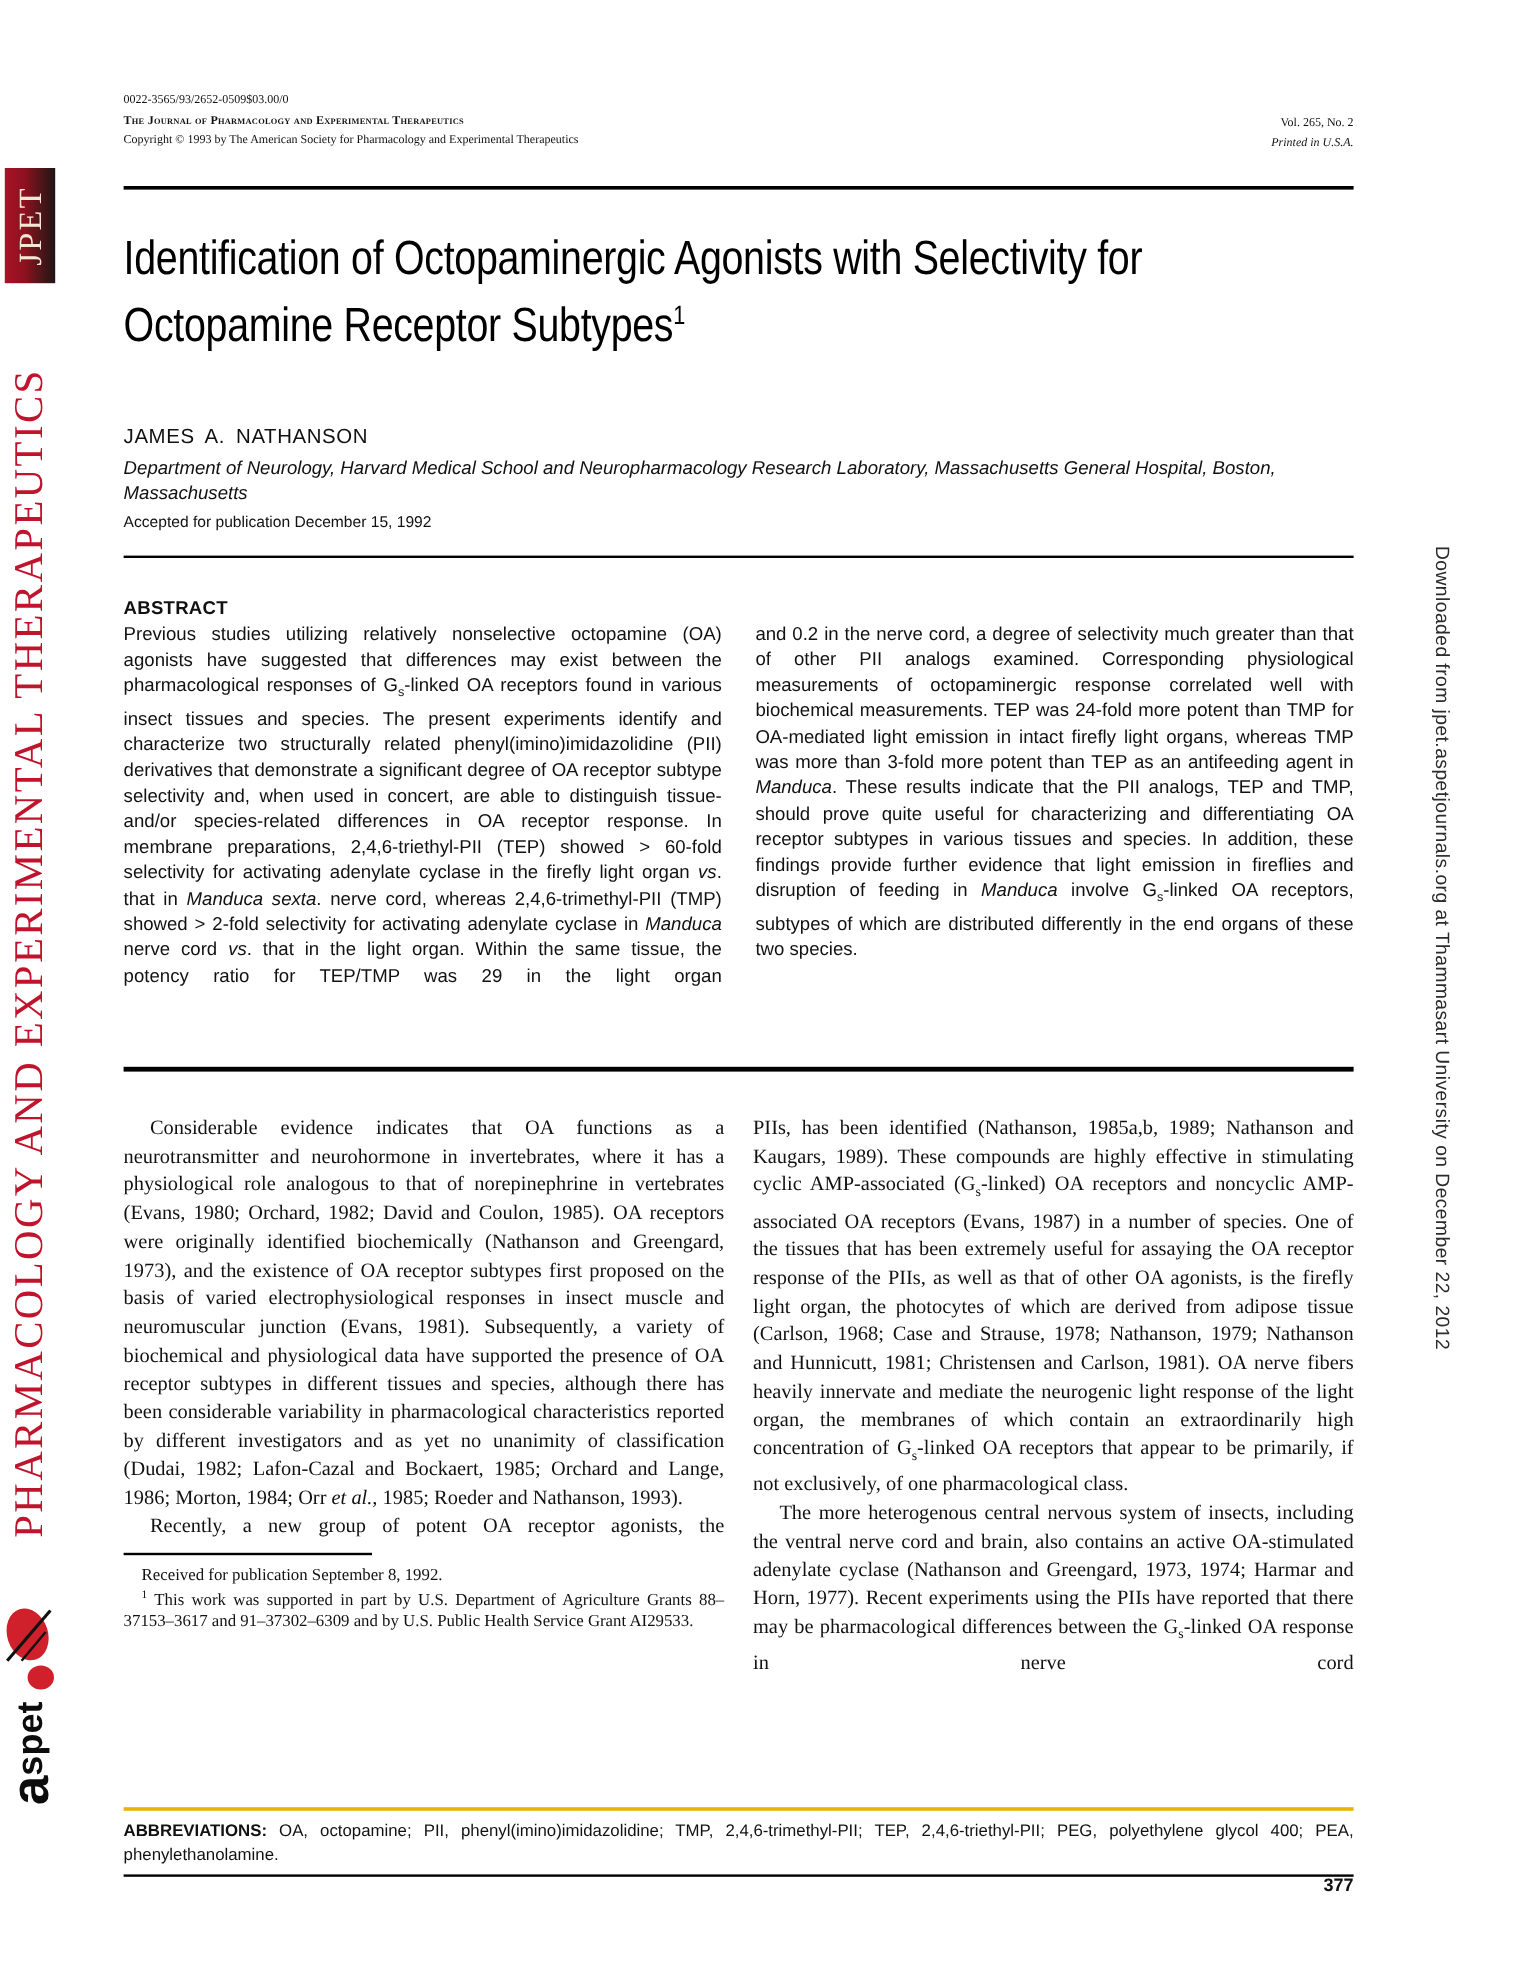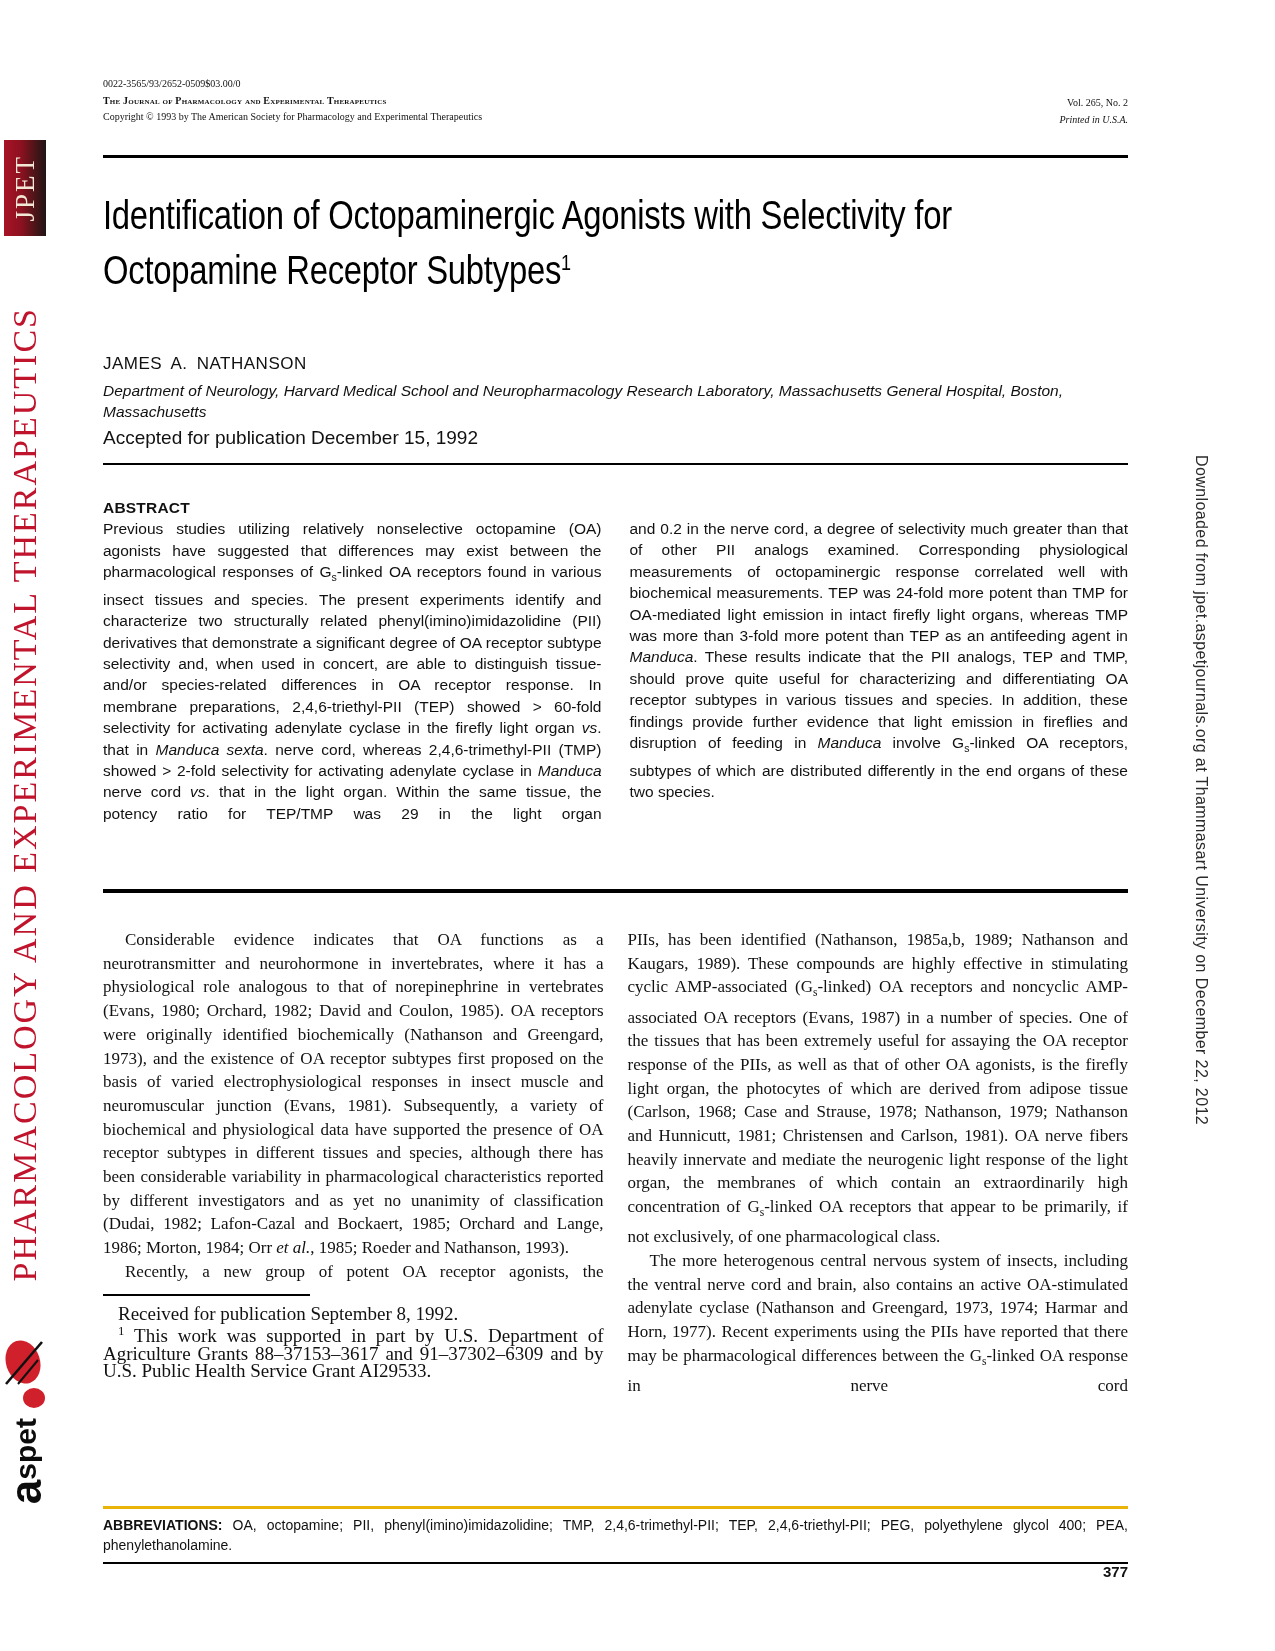--- a/index.html
+++ b/index.html
@@ -44,41 +44,41 @@
 
   .title{top:192px;transform:scaleX(0.82);transform-origin:left top;
     font-family:"Liberation Sans",sans-serif;font-size:40px;line-height:47px;
     letter-spacing:-0.3px;white-space:nowrap;color:#000;}
   .title sup{font-size:55%;vertical-align:super;}
 
   .author{top:354px;font-family:"Liberation Sans",sans-serif;font-size:17px;
     letter-spacing:0.5px;word-spacing:4px;}
   .affil{top:380px;font-family:"Liberation Sans",sans-serif;font-style:italic;
     font-size:15.5px;line-height:21px;}
-  .accepted{top:427px;font-family:"Liberation Sans",sans-serif;font-size:19px;}
+  .accepted{top:427px;font-family:"Liberation Sans",sans-serif;font-size:13px;}
 
   .abstract{top:497px;display:flex;gap:28px;
     font-family:"Liberation Sans",sans-serif;font-size:15.5px;line-height:21.4px;}
   .abstract .col{width:504px;text-align:justify;}
   .abstract .col.right{margin-top:21px;}
   .abstract h2{margin:0 0 0 0;font-size:15.5px;line-height:21.4px;font-weight:700;
     text-align:left;letter-spacing:0.2px;}
   .abstract p{margin:0;}
 
   .body-cols{top:928px;display:flex;gap:16px;
     font-family:"Liberation Serif",serif;font-size:17px;line-height:23.7px;}
   .body-cols .col{width:504px;text-align:justify;}
   .body-cols p{margin:0;}
   .body-cols p.indent{text-indent:22px;}
   .force-just{text-align-last:justify;}
 
   sub{font-size:68%;}
   sup{font-size:68%;}
 
-  .footnote{margin-top:10px;font-size:19px;line-height:17.5px;}
+  .footnote{margin-top:10px;font-size:14px;line-height:17.5px;}
   .fn-rule{width:207px;height:2px;background:#000;margin:6px 0 9px;}
   .footnote p{text-indent:15px;text-align:justify;}
 
   .footer-abbrev{top:1506px;border-top:3px solid #eab308;border-bottom:2px solid #000;
     padding:7px 0 7px;font-family:"Liberation Sans",sans-serif;font-size:14px;
     line-height:19.5px;text-align:justify;}
   .footer-abbrev b{font-weight:700;}
   .page-num{top:1563px;text-align:right;font-family:"Liberation Sans",sans-serif;
     font-weight:700;font-size:15px;}
 </style>

